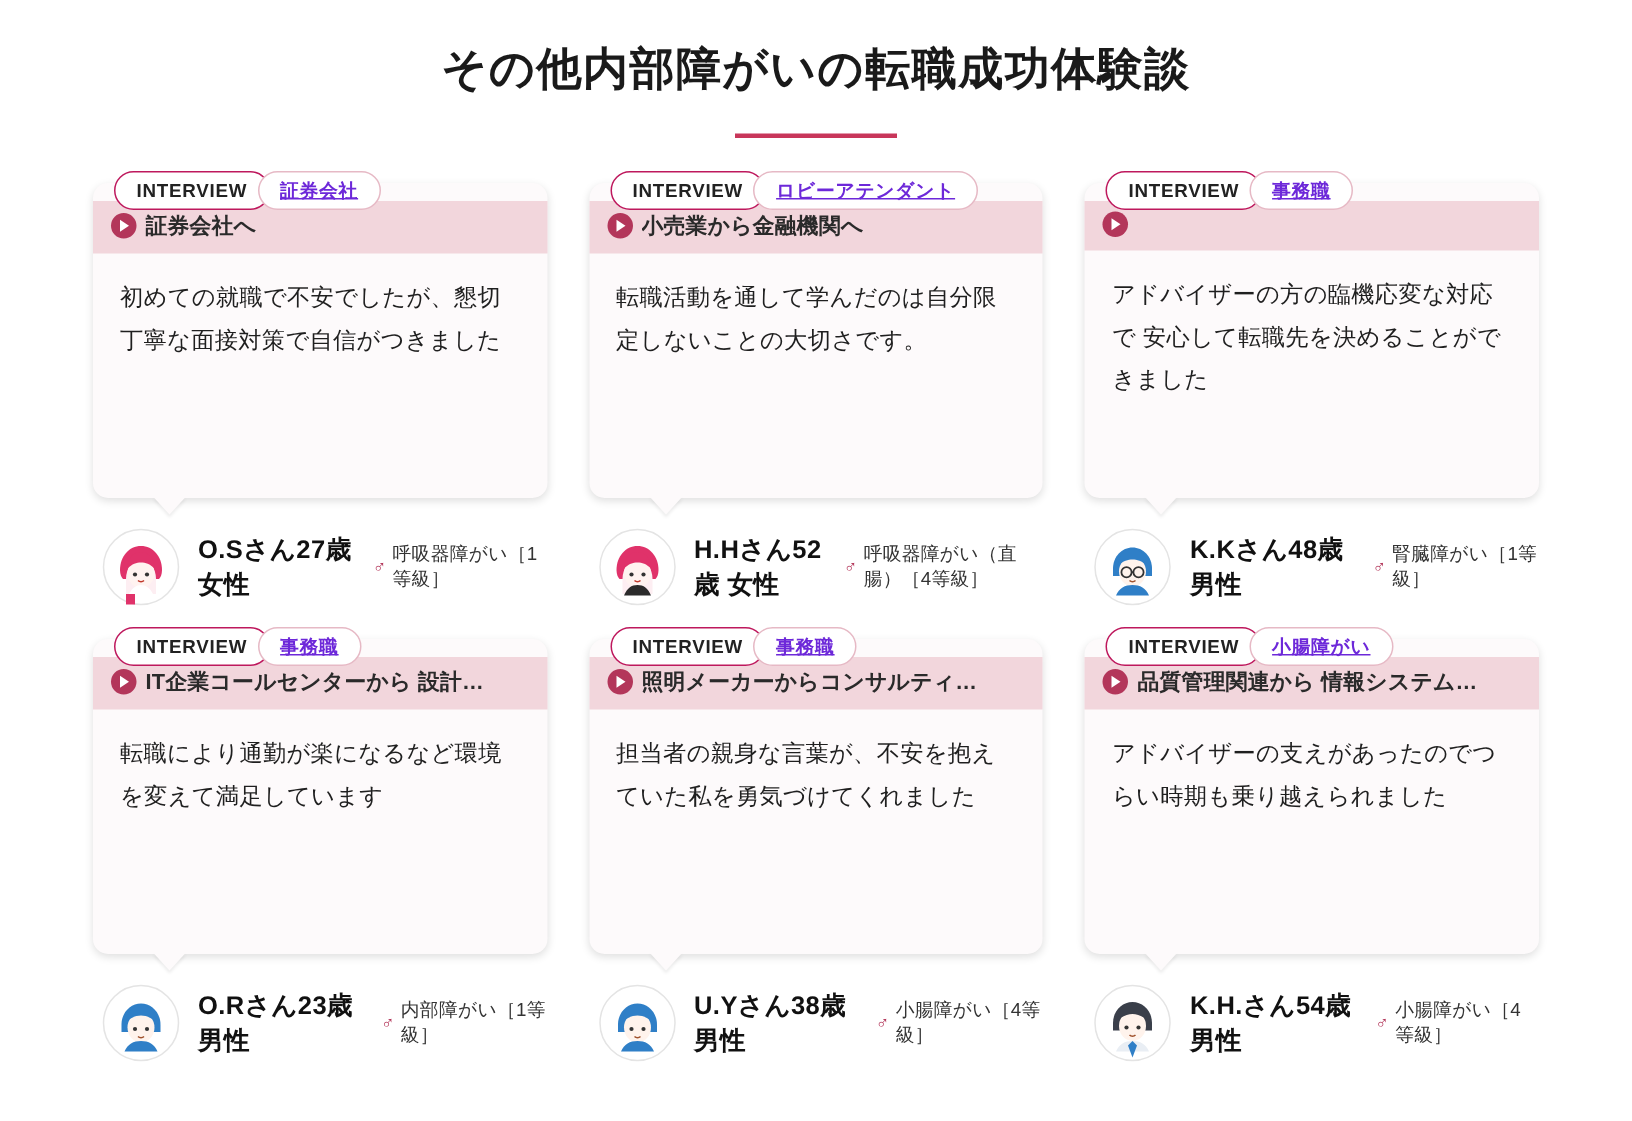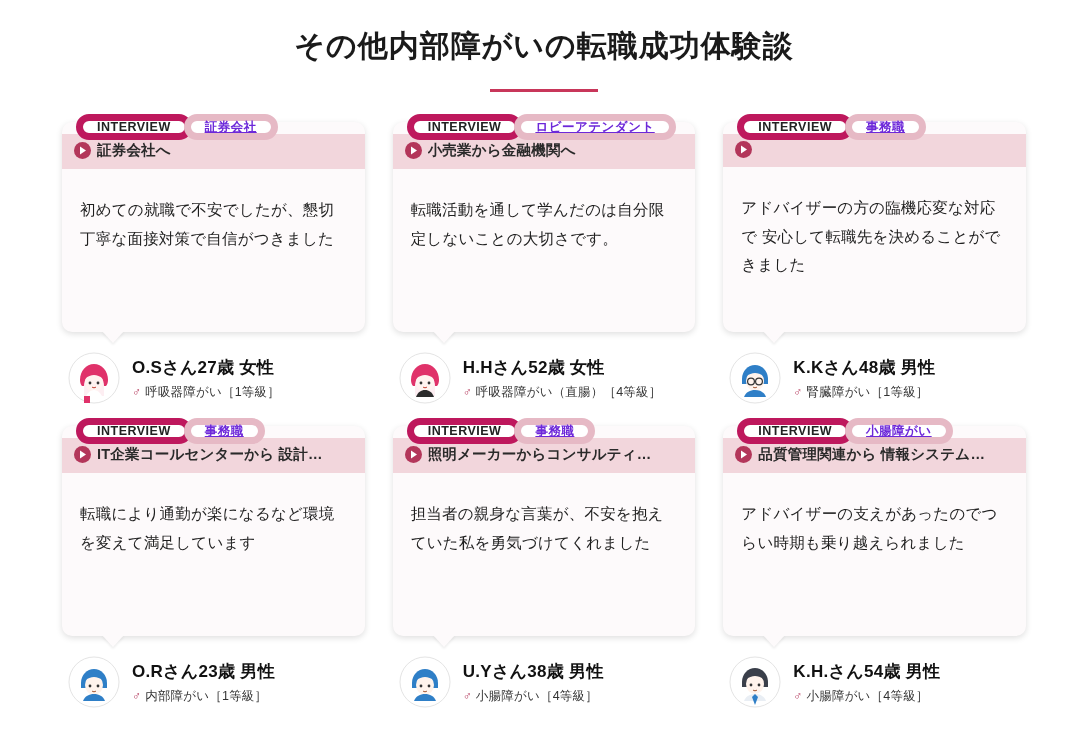--- a/index.html
+++ b/index.html
@@ -60,21 +60,21 @@
     height: 34px;
     transform: translateY(-12px);
   }
   .tag {
     display: inline-flex;
     align-items: center;
     justify-content: center;
     height: 26px;
     padding: 0 14px;
     background: #ffffff;
-    border: 7px solid #be185d;
+    border: 1px solid #be185d;
     border-radius: 13px;
     font-size: 12.5px;
     font-weight: bold;
     color: #222;
     letter-spacing: 0.5px;
     white-space: nowrap;
   }
   .tag.second {
     margin-left: -8px;
     color: #6d28d9;
@@ -105,21 +105,21 @@
   .headline-text {
     font-size: 14.5px;
     font-weight: bold;
     color: #2a2a2a;
     white-space: nowrap;
     overflow: hidden;
     text-overflow: ellipsis;
     letter-spacing: 0.2px;
   }
   .body-text {
-    padding: 27px 18px 4px 18px;
+    padding: 16px 18px 4px 18px;
     font-size: 15.5px;
     line-height: 1.85;
     color: #1f1f1f;
     letter-spacing: 0.2px;
   }
   .card:after {
     content: "";
     position: absolute;
     left: 40px;
     bottom: -11px;
@@ -134,21 +134,21 @@
     display: flex;
     align-items: center;
     gap: 12px;
     padding: 20px 0 0 6px;
   }
   .avatar {
     flex: 0 0 auto;
     width: 52px;
     height: 52px;
   }
-  .person-info { display: flex; flex-direction: column; gap: 5px; }
+  .person-info { display: flex; flex-direction: row; gap: 5px; }
   .person-name {
     font-size: 17px;
     font-weight: bold;
     color: #111;
     letter-spacing: 0.3px;
   }
   .person-detail {
     font-size: 12.5px;
     color: #333;
     display: flex;

